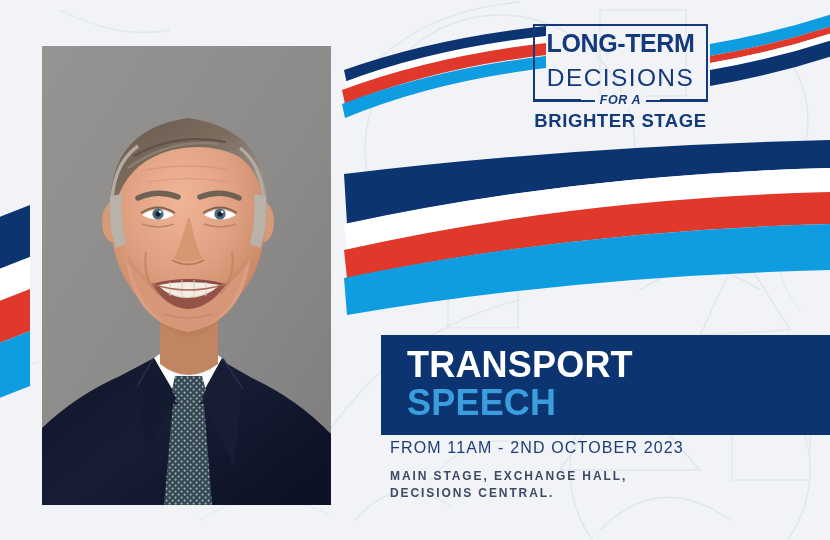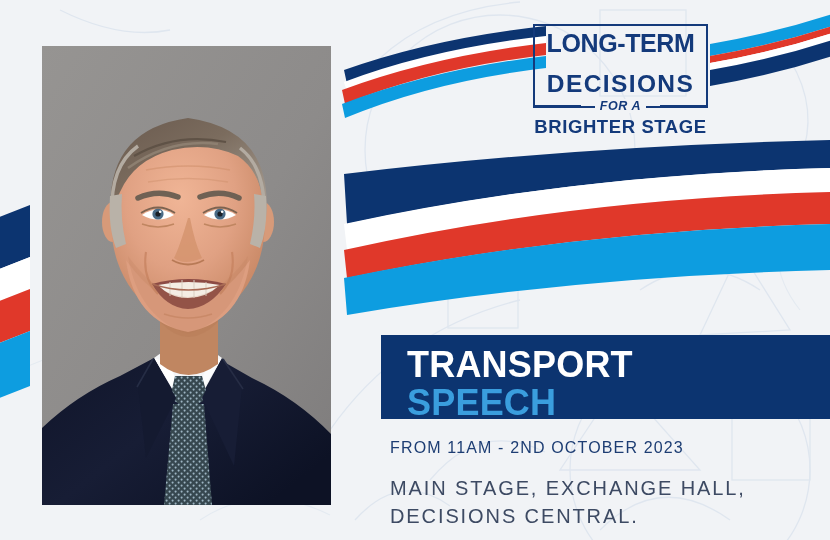--- a/index.html
+++ b/index.html
@@ -79,24 +79,24 @@
   }
   .logo-line1 {
     font-size: 25px;
     font-weight: bold;
     letter-spacing: -0.4px;
     color: #143a7b;
     white-space: nowrap;
   }
   .logo-line2 {
     font-size: 24.5px;
-    font-weight: bold;
+    font-weight: normal;
     letter-spacing: 1.4px;
     color: #143a7b;
-    margin-top: 16px;
+    margin-top: 10px;
     white-space: nowrap;
   }
   .logo-fora-row {
     position: relative;
     margin-top: -9px;
     display: flex;
     align-items: center;
     justify-content: center;
     gap: 14px;
   }
@@ -123,21 +123,21 @@
     color: #143a7b;
     white-space: nowrap;
   }
 
   
   .headline-panel {
     position: absolute;
     left: 381px;
     top: 335px;
     width: 449px;
-    height: 84px;
+    height: 100px;
     background: #0c3470;
   }
   .headline-1 {
     position: absolute;
     left: 26px;
     top: 12px;
     font-size: 36px;
     font-weight: bold;
     color: #ffffff;
     letter-spacing: 0.2px;
@@ -163,26 +163,26 @@
   }
   .detail-when {
     font-size: 16px;
     font-weight: normal;
     letter-spacing: 1.15px;
     color: #1d3d73;
     line-height: 1.25;
     white-space: nowrap;
   }
   .detail-where {
-    font-size: 20px;
-    font-weight: normal;
+    font-size: 12px;
+    font-weight: bold;
     letter-spacing: 1.9px;
     color: #3d4a63;
     line-height: 1.42;
-    margin-top: 16px;
+    margin-top: 10px;
   }
   .detail-where div { white-space: nowrap; }
 </style>
 </head>
 <body>
 
 <div id="card">
 
   <div class="watermark">
     <svg viewBox="0 0 830 540" xmlns="http://www.w3.org/2000/svg">

